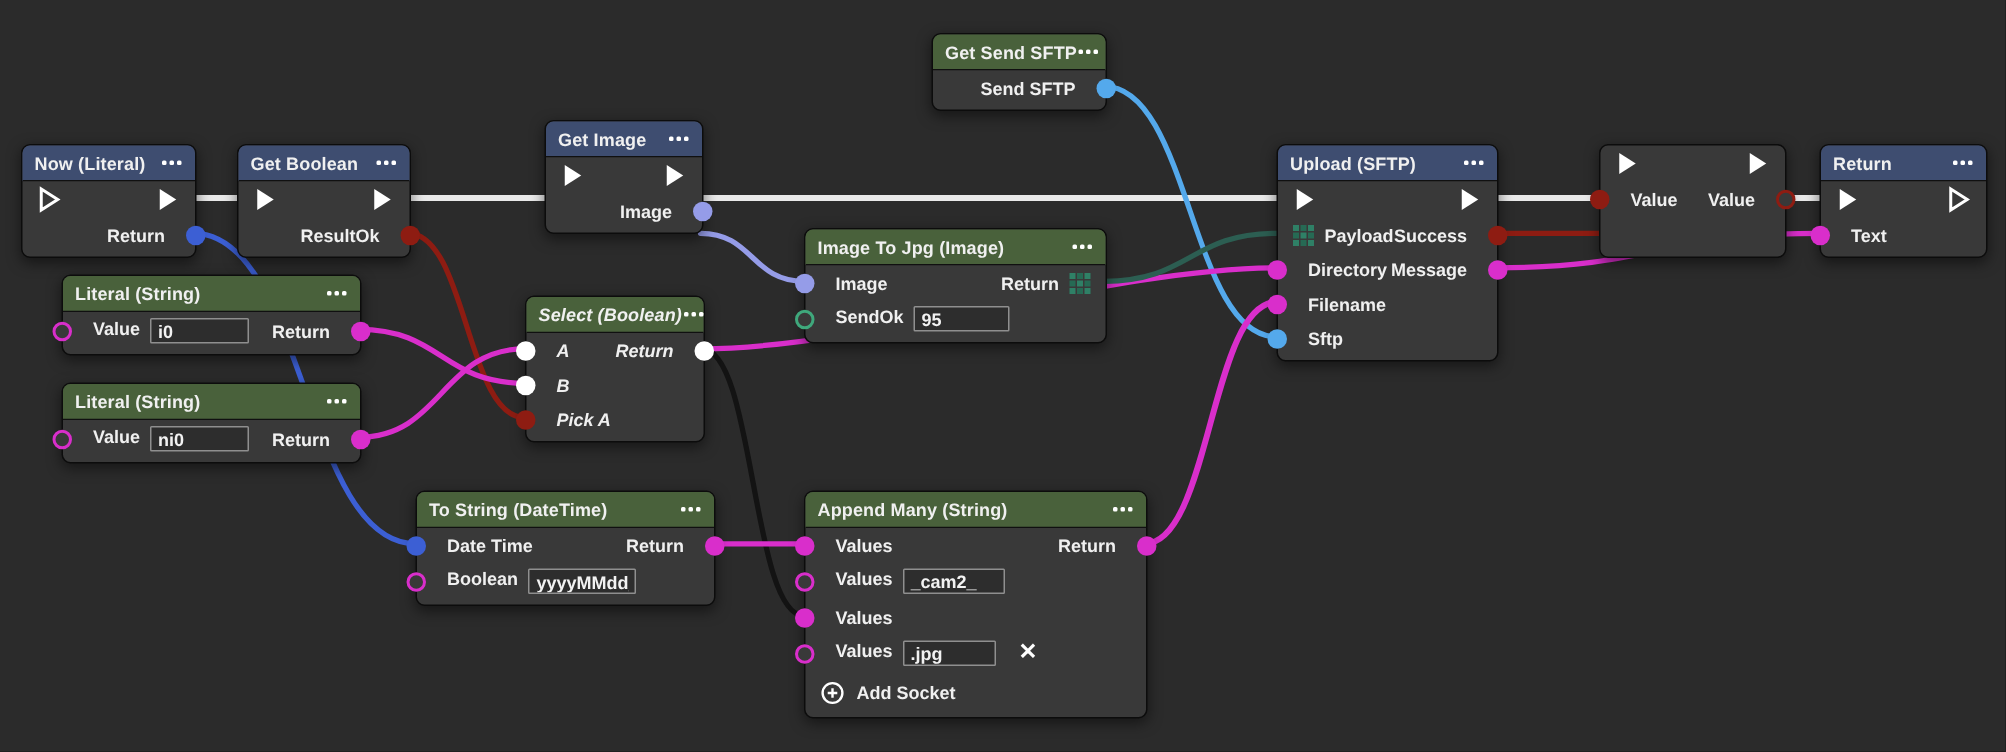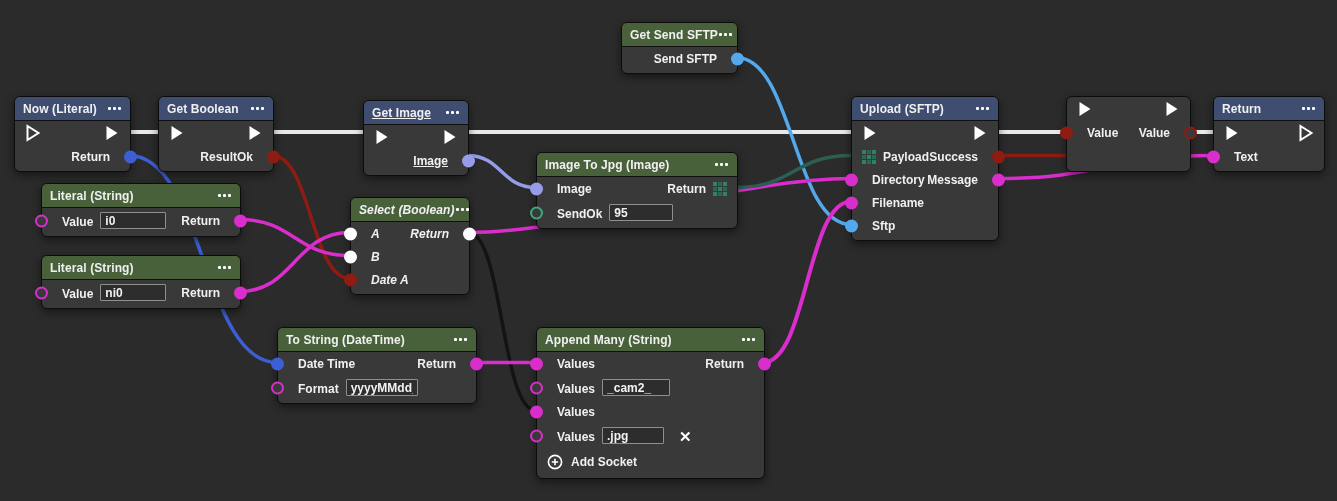--- a/index.html
+++ b/index.html
@@ -22,21 +22,21 @@
   }
   .hdr.blue{background:#3e4d70;}
   .hdr.green{background:#49613b;}
   .hdr .ttl{white-space:nowrap;letter-spacing:.1px;}
   .menu{display:flex;gap:2px;align-items:center;cursor:pointer;padding:3px 1px;}
   .menu i{width:3px;height:3px;background:#fff;border-radius:1px;display:block;}
   .row{
     position:relative;display:flex;align-items:center;
     justify-content:space-between;box-sizing:border-box;padding:0 10px;
   }
-  .lside,.rside{display:flex;align-items:flex-end;gap:7px;}
+  .lside,.rside{display:flex;align-items:flex-start;gap:7px;}
   .lbl{white-space:nowrap;}
   .lside .lbl{margin-left:10px;}
   .rside .lbl{margin-right:10px;}
   .lside.icon-inflow .lbl{margin-left:0;}
   .rside.icon-inflow .lbl{margin-right:0;}
   .port{
     position:absolute;width:13px;height:13px;border-radius:50%;
     top:50%;transform:translateY(-50%);box-sizing:border-box;cursor:crosshair;
   }
   .port.in{left:-7px;}
@@ -130,21 +130,21 @@
         </span>
       </div>
       <div class="row" style="height: 23px;">
         <span class="lside"></span>
         <span class="rside">
           <span class="lbl">ResultOk</span>
           <span class="port out" style="background: rgb(142, 28, 18);"></span>
         </span>
       </div>
     </div>
-    <div class="node" style="left: 363px; top: 100px; width: 104px; height: 74px; text-decoration: underline;">
+    <div class="node" style="left: 363px; top: 80px; width: 104px; height: 74px;">
       <div class="hdr blue">
         <span class="ttl">Get Image</span>
         <span class="menu">
           <i></i>
           <i></i>
           <i></i>
         </span>
       </div>
       <div class="row exec" style="height: 24px;">
         <span>
@@ -247,21 +247,21 @@
       <div class="row" style="height: 23px;">
         <span class="lside">
           <span class="port in" style="background: rgb(255, 255, 255);"></span>
           <span class="lbl">B</span>
         </span>
         <span class="rside"></span>
       </div>
       <div class="row" style="height: 23px;">
         <span class="lside">
           <span class="port in" style="background: rgb(142, 28, 18);"></span>
-          <span class="lbl">Date A</span>
+          <span class="lbl">Pick A</span>
         </span>
         <span class="rside"></span>
       </div>
     </div>
     <div class="node" style="left: 536px; top: 152px; width: 200px; height: 75px;">
       <div class="hdr green">
         <span class="ttl">Image To Jpg (Image)</span>
         <span class="menu">
           <i></i>
           <i></i>
@@ -312,21 +312,21 @@
           <span class="lbl">Date Time</span>
         </span>
         <span class="rside">
           <span class="lbl">Return</span>
           <span class="port out" style="background: rgb(217, 46, 203);"></span>
         </span>
       </div>
       <div class="row" style="height: 25px;">
         <span class="lside">
           <span class="port in" style="background: rgb(57, 57, 57); border: 2.5px solid rgb(217, 46, 203);"></span>
-          <span class="lbl">Format</span>
+          <span class="lbl">Boolean</span>
           <input class="field" spellcheck="false" value="yyyyMMdd_HH" style="width: 72px;">
         </span>
         <span class="rside"></span>
       </div>
     </div>
     <div class="node" style="left: 536px; top: 327px; width: 227px; height: 150px;">
       <div class="hdr green">
         <span class="ttl">Append Many (String)</span>
         <span class="menu">
           <i></i>

